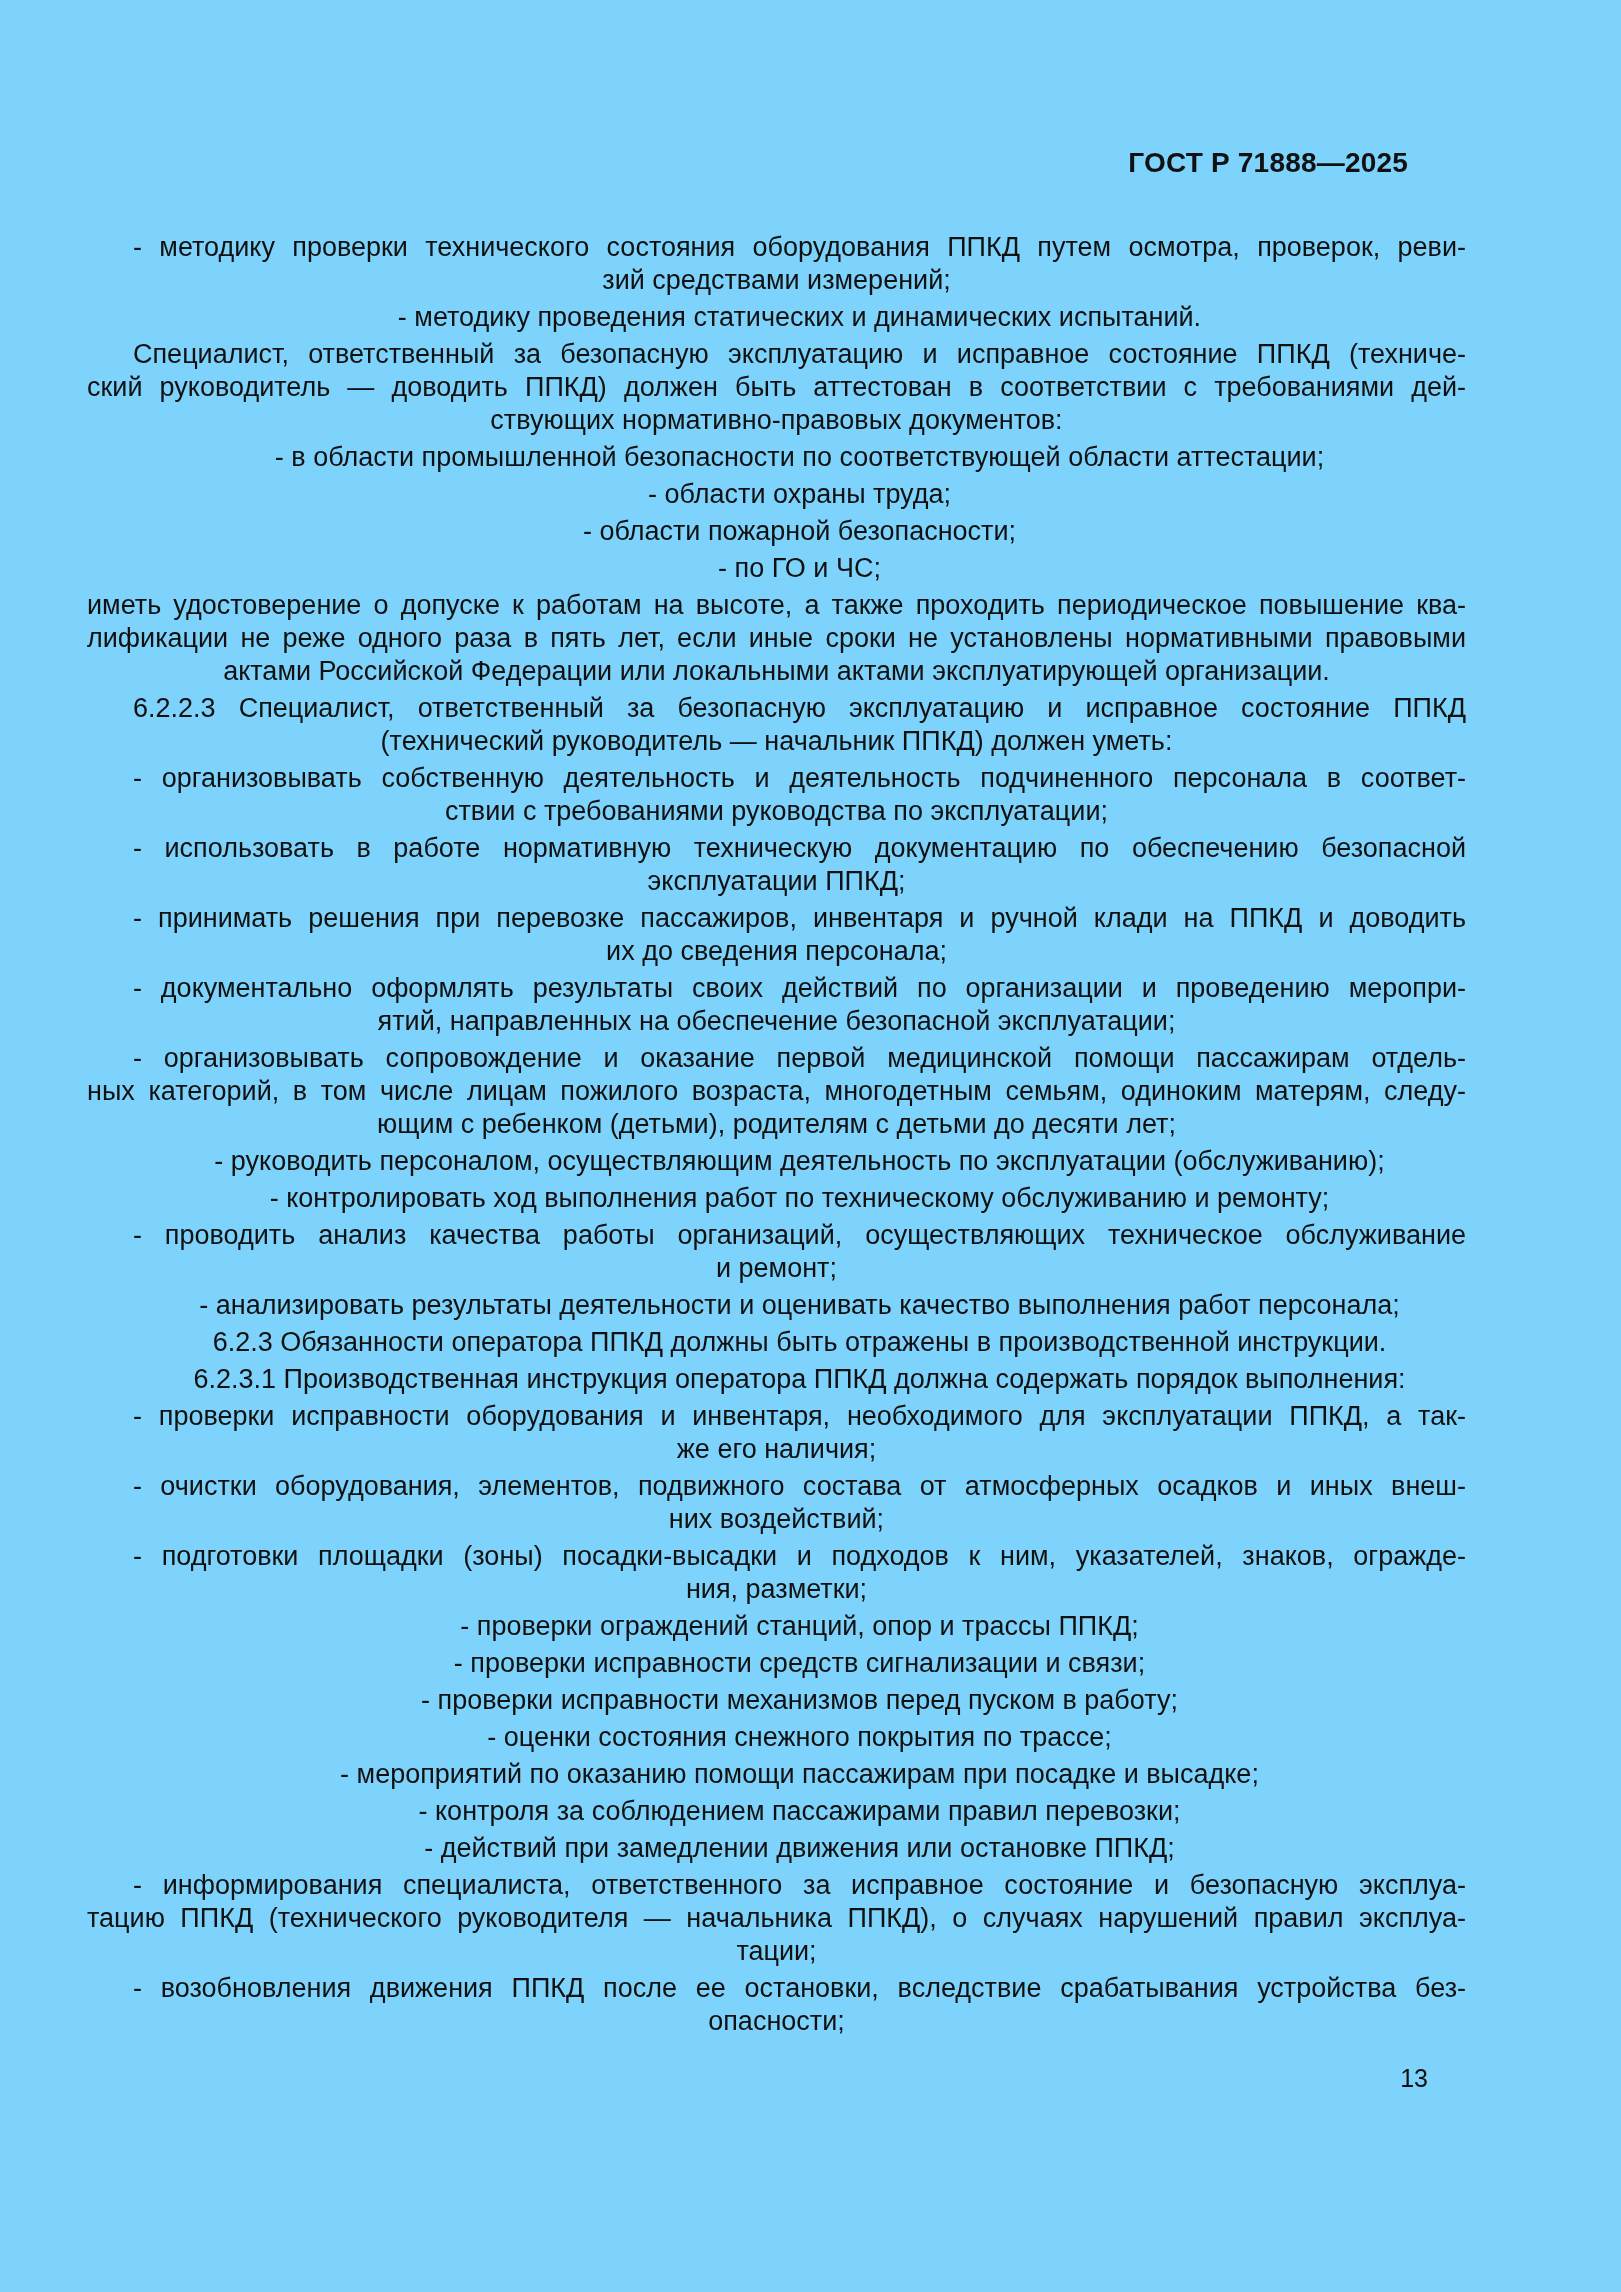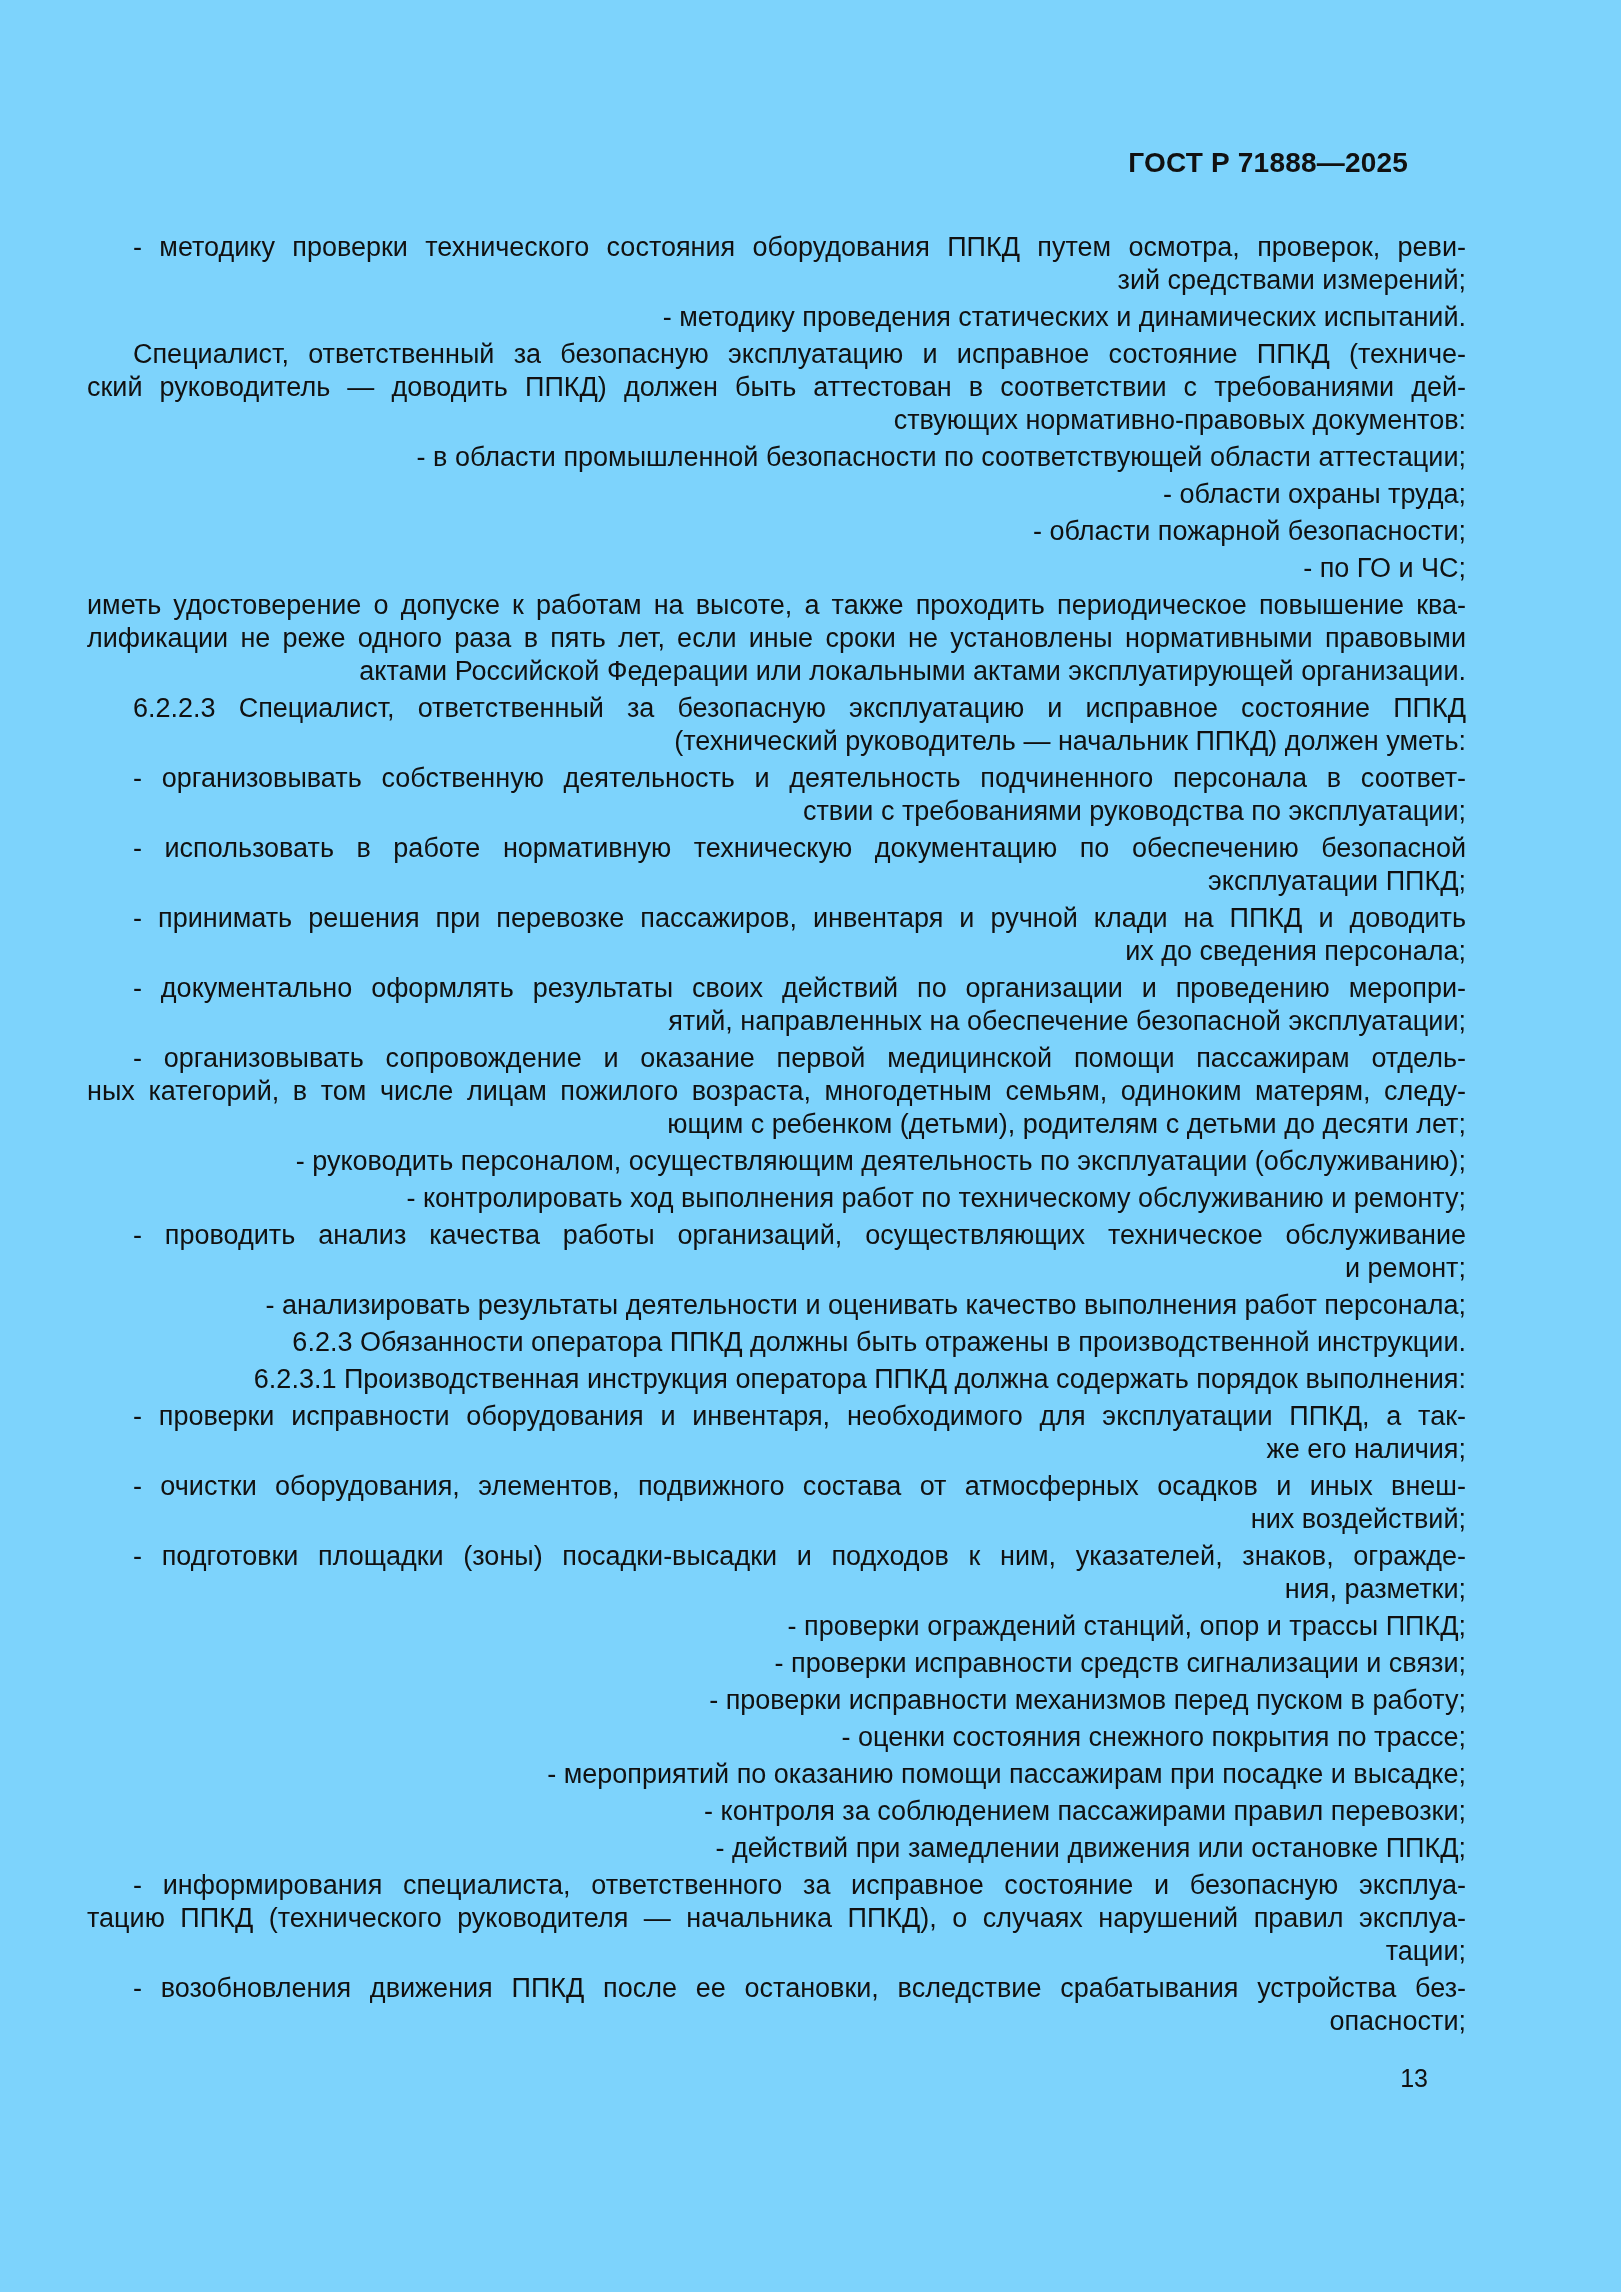--- a/index.html
+++ b/index.html
@@ -30,21 +30,21 @@
     left: 83px;
     top: 227px;
     width: 1387px;
     font-size: 27px;
   }
   .para { margin: 4px; padding: 0; }
   .line {
     line-height: 33px;
     height: 33px;
     white-space: normal;
-    text-align: right;
+    text-align: center;
   }
   
   .line.just {
     text-align: justify;
     text-align-last: justify;
   }
   
   .line.first {
     padding-left: 46px;
   }

